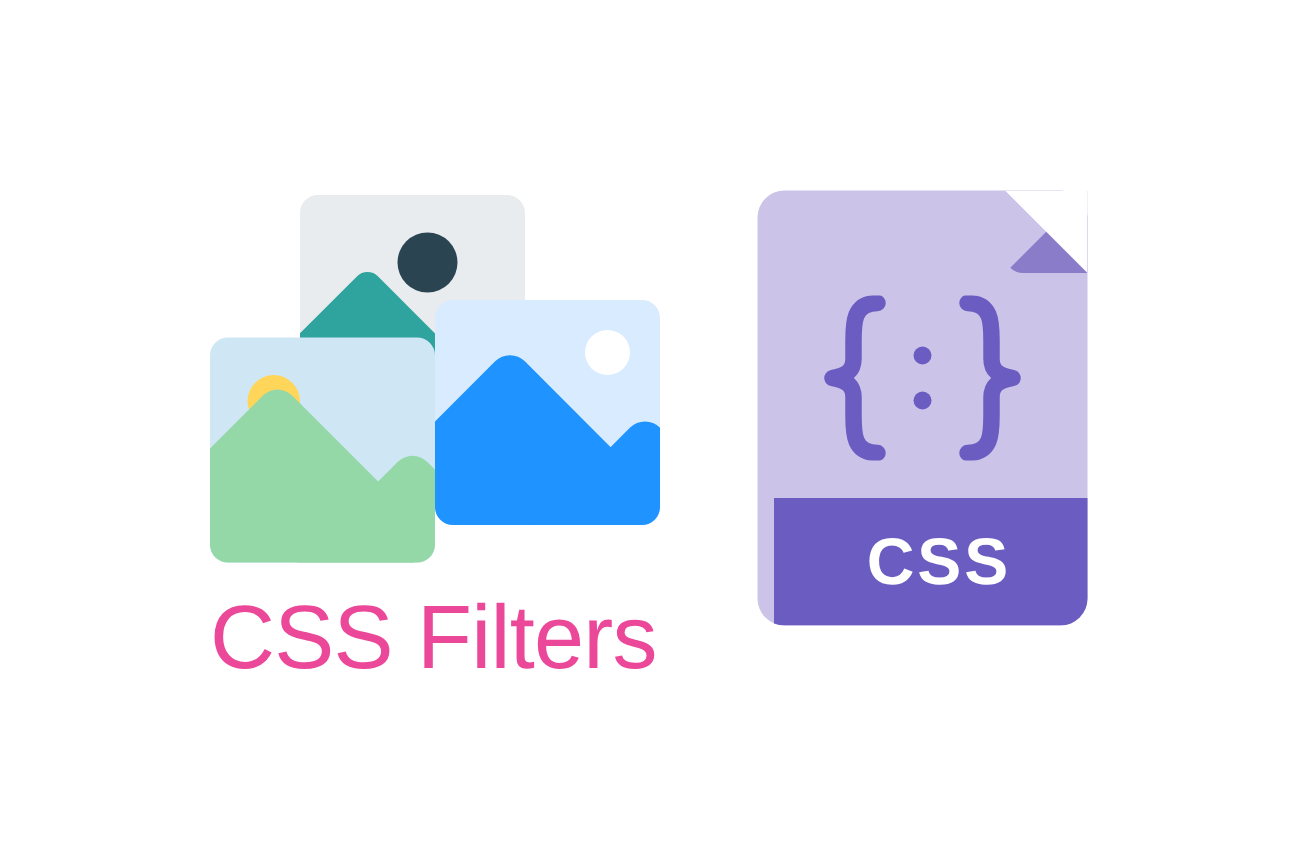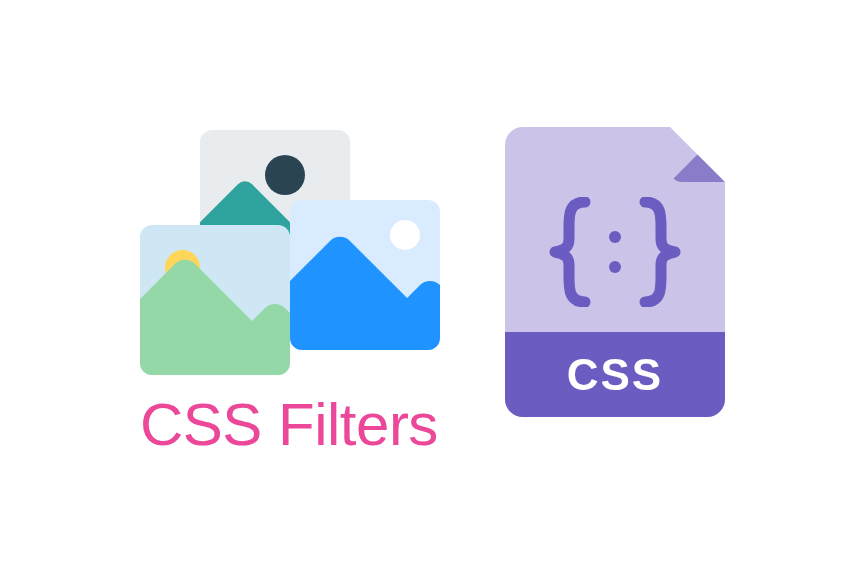--- a/index.html
+++ b/index.html
@@ -24,21 +24,21 @@
   
   .ph-left { position: absolute; left: 0px; top: 95px; width: 150px; height: 150px; background: #cfe6f5; border-radius: 12px; overflow: hidden; }
   .ph-left .sun { position: absolute; left: 25px; top: 25px; width: 35px; height: 35px; background: #ffd65a; border-radius: 50%; }
   .ph-left .mtn1 { position: absolute; left: -30px; bottom: -60px; width: 150px; height: 150px; background: #94d8a8; transform: rotate(45deg); border-radius: 14px; }
   .ph-left .mtn2 { position: absolute; left: 70px; bottom: -80px; width: 130px; height: 130px; background: #94d8a8; transform: rotate(45deg); border-radius: 14px; }
 
   
   .file-icon { position: absolute; left: 505px; top: 127px; width: 220px; height: 290px; }
   .file-body { position: absolute; width: 220px; height: 290px; background: #cbc3e8; border-radius: 18px; overflow: hidden; }
   .file-corner-bottom { position: absolute; right: 0; top: 0; width: 55px; height: 55px; background: #8a7cc9; border-bottom-left-radius: 12px; clip-path: polygon(0 100%, 100% 100%, 100% 0); }
-  .file-footer { position: absolute; left: 0; bottom: 0; width: 100%; height: 85px; background: #6b5cc2; display: flex; align-items: center; justify-content: center; }
+  .file-footer { position: absolute; left: 11px; bottom: 0; width: 100%; height: 85px; background: #6b5cc2; display: flex; align-items: center; justify-content: center; }
   .file-label { color: #fff; font-weight: 800; font-size: 44px; letter-spacing: 2px; font-family: Arial, Helvetica, sans-serif; }
   .braces { position: absolute; left: 0; top: 50px; width: 100%; height: 150px; display: flex; align-items: center; justify-content: center; gap: 14px; color: #6b5cc2; }
   .brace { font-size: 105px; font-weight: 700; font-family: Consolas, "Courier New", monospace; line-height: 1; }
   .brace svg { display: block; }
   .colon { display: flex; flex-direction: column; gap: 18px; }
   .colon span { width: 12px; height: 12px; background: #6b5cc2; border-radius: 50%; display: block; }
 </style>
 </head>
 <body>
 

